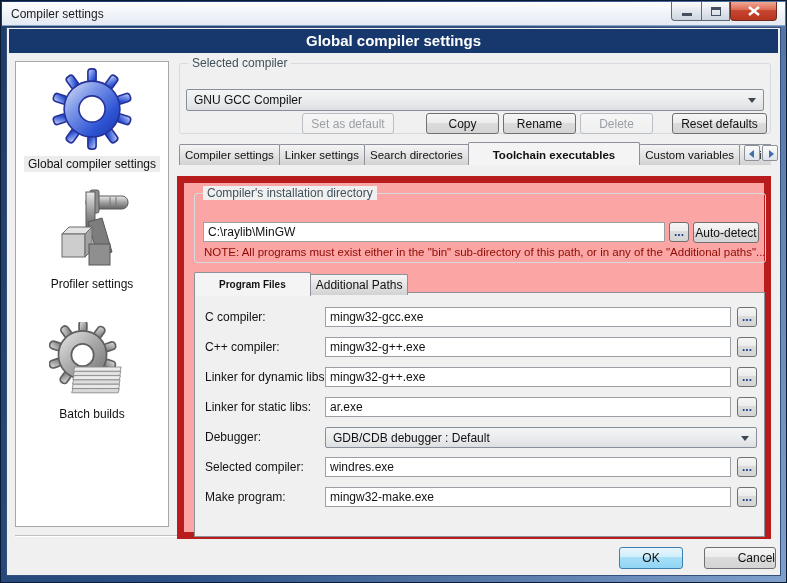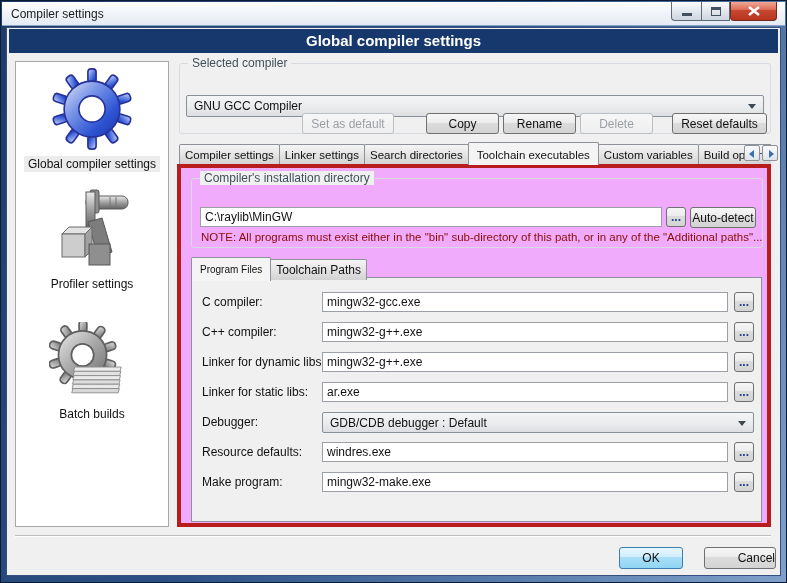--- a/index.html
+++ b/index.html
@@ -98,34 +98,34 @@
     display:flex; align-items:flex-end; overflow:hidden; white-space:nowrap;
   }
   .tab {
     flex:0 0 auto; height:21px; line-height:20px; padding:0 5px;
     font-size:11.5px; color:#111; border:1px solid #8d9199; border-bottom:none;
     background:linear-gradient(#f5f5f5,#e2e2e2 55%,#d2d2d2);
     margin-right:-1px; cursor:pointer; border-radius:2px 2px 0 0;
   }
   .tab.active {
     height:24px; line-height:24px; background:#f4f4f4; position:relative; z-index:3;
-    padding:0 8px; margin-bottom:-1px;
+    padding:0 24px; margin-bottom:-1px;font-weight:bold;
   }
   .tabscroll { position:absolute; right:2px; top:117px; display:flex; z-index:4; }
   .scrollbtn {
     width:16px; height:16px; border:1px solid #8d9199; border-radius:2px;
     background:linear-gradient(#fbfbfb,#dfe4ea); margin-left:2px; position:relative; cursor:pointer;
   }
   .arrow { position:absolute; top:4px; width:0; height:0; border-top:4px solid transparent; border-bottom:4px solid transparent; }
   .arrow.left  { left:4px; border-right:5px solid #3b6fae; }
   .arrow.right { left:6px; border-left:5px solid #3b6fae; }
 
   .tabpanel {
-    position:absolute; left:170px; top:136px; width:594px; height:363px;
-    border:4px solid #b91c1c; background:#f0abfc; z-index:1;
+    position:absolute; left:170px; top:148px; width:594px; height:363px;
+    border:7px solid #b91c1c; background:#fca5a5; z-index:1;
   }
 
   .installgroup { left:10px; top:10px; width:572px; height:70px; }
   .textbox {
     position:absolute; height:20px; border:1px solid #9aa0a6; background:#fff;
     font-family:"Liberation Sans",sans-serif; font-size:12px; color:#111; padding:0 4px;
   }
   .note { position:absolute; left:9px; top:52px; font-size:11.5px; color:#8b0b04; white-space:nowrap; }
 
   .subtabs { position:absolute; left:10px; top:88px; height:24px; display:flex; align-items:flex-end; z-index:2; }
@@ -260,21 +260,21 @@
             <rect x="5" y="25" width="54" height="5" fill="#d8d8d8" stroke="#8c8c8c"></rect>
           </g>
         </svg>
         <br>
         <span class="side-label">Batch builds</span>
       </div>
     </div>
 
     <div class="groupbox" style="left:172px; top:35px; width:592px; height:71px;">
       <span class="legend">Selected compiler</span>
-      <div class="combo" style="left:6px; top:31px; right:6px;">
+      <div class="combo" style="left:6px; top:25px; right:6px;">
         <span>GNU GCC Compiler</span>
         <span class="caret"></span>
       </div>
       <button class="btn disabled" style="left:122px; top:49px; width:92px;">Set as default</button>
       <button class="btn" style="left:246px; top:49px; width:73px;">Copy</button>
       <button class="btn" style="left:323px; top:49px; width:73px;">Rename</button>
       <button class="btn disabled" style="left:400px; top:49px; width:73px;">Delete</button>
       <button class="btn" style="left:492px; top:49px; width:95px;">Reset defaults</button>
     </div>
 
@@ -301,21 +301,21 @@
       <div class="groupbox installgroup">
         <span class="legend">Compiler's installation directory</span>
         <input class="textbox" style="left: 8px; top: 28px; width: 462px;" value="C:\raylib\MinGW">
         <button class="btn browse" style="left:474px; top:28px;">...</button>
         <button class="btn" style="left:498px; top:28px; width:66px;">Auto-detect</button>
         <div class="note">NOTE: All programs must exist either in the "bin" sub-directory of this path, or in any of the "Additional paths"...</div>
       </div>
 
       <div class="subtabs">
         <div class="tab active" style="font-size:10px;">Program Files</div>
-        <div class="tab" style="font-size:12px;">Toolchain Paths</div>
+        <div class="tab" style="font-size:12px;">Additional Paths</div>
       </div>
 
       <div class="subpanel">
 
         <div class="fieldrow" style="top:14px;">
           <span class="flabel">C compiler:</span>
           <input class="textbox fvalue" value="mingw32-gcc.exe" style="">
           <button class="btn browse">...</button>
         </div>
 
@@ -339,21 +339,21 @@
 
         <div class="fieldrow" style="top:134px;">
           <span class="flabel">Debugger:</span>
           <div class="combo fcombo">
             <span>GDB/CDB debugger : Default</span>
             <span class="caret"></span>
           </div>
         </div>
 
         <div class="fieldrow" style="top:164px;">
-          <span class="flabel">Resource defaults:</span>
+          <span class="flabel">Selected compiler:</span>
           <input class="textbox fvalue" value="windres.exe" style="">
           <button class="btn browse">...</button>
         </div>
 
         <div class="fieldrow" style="top:194px;">
           <span class="flabel">Make program:</span>
           <input class="textbox fvalue" value="mingw32-make.exe" style="">
           <button class="btn browse">...</button>
         </div>
 

